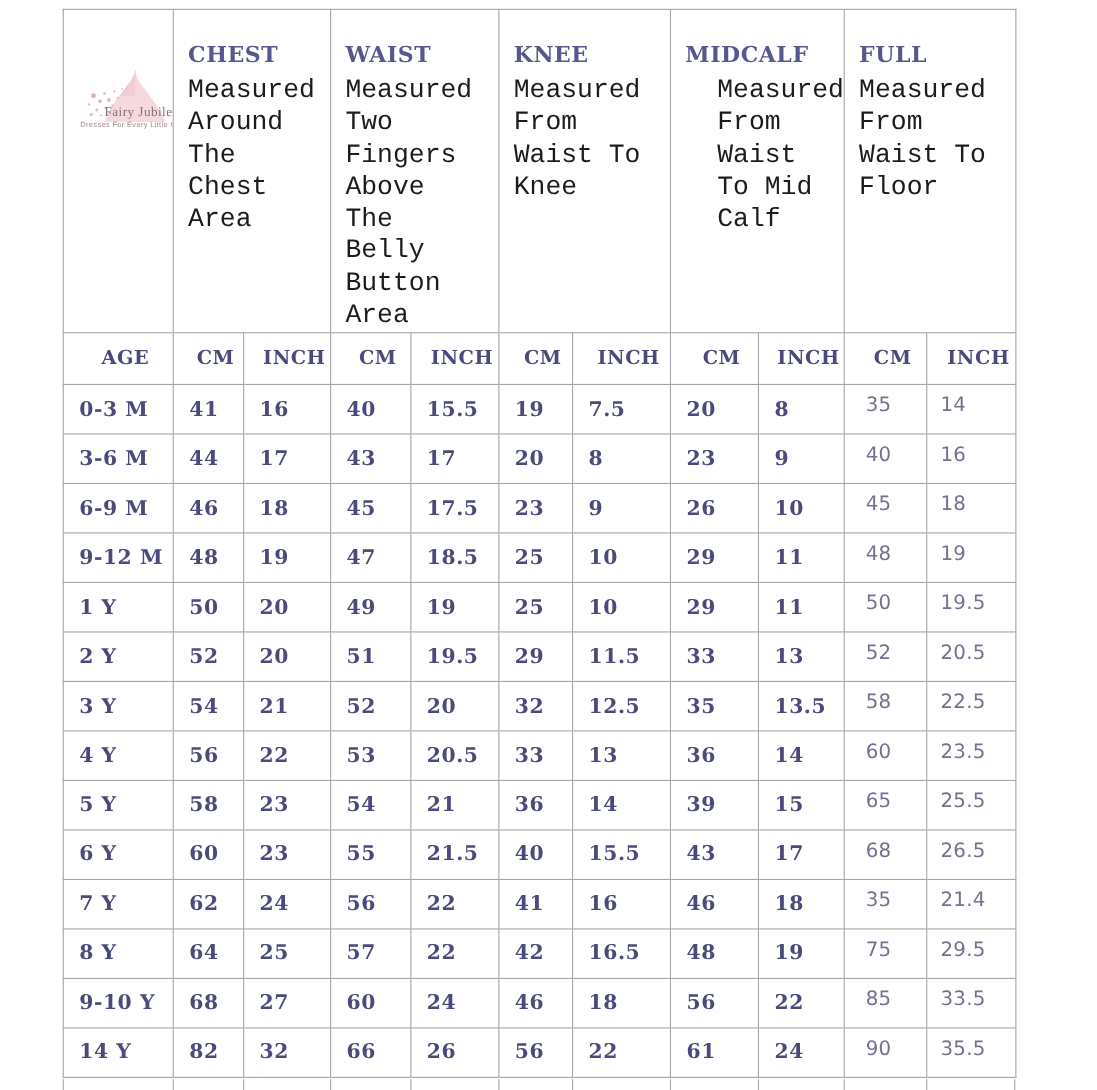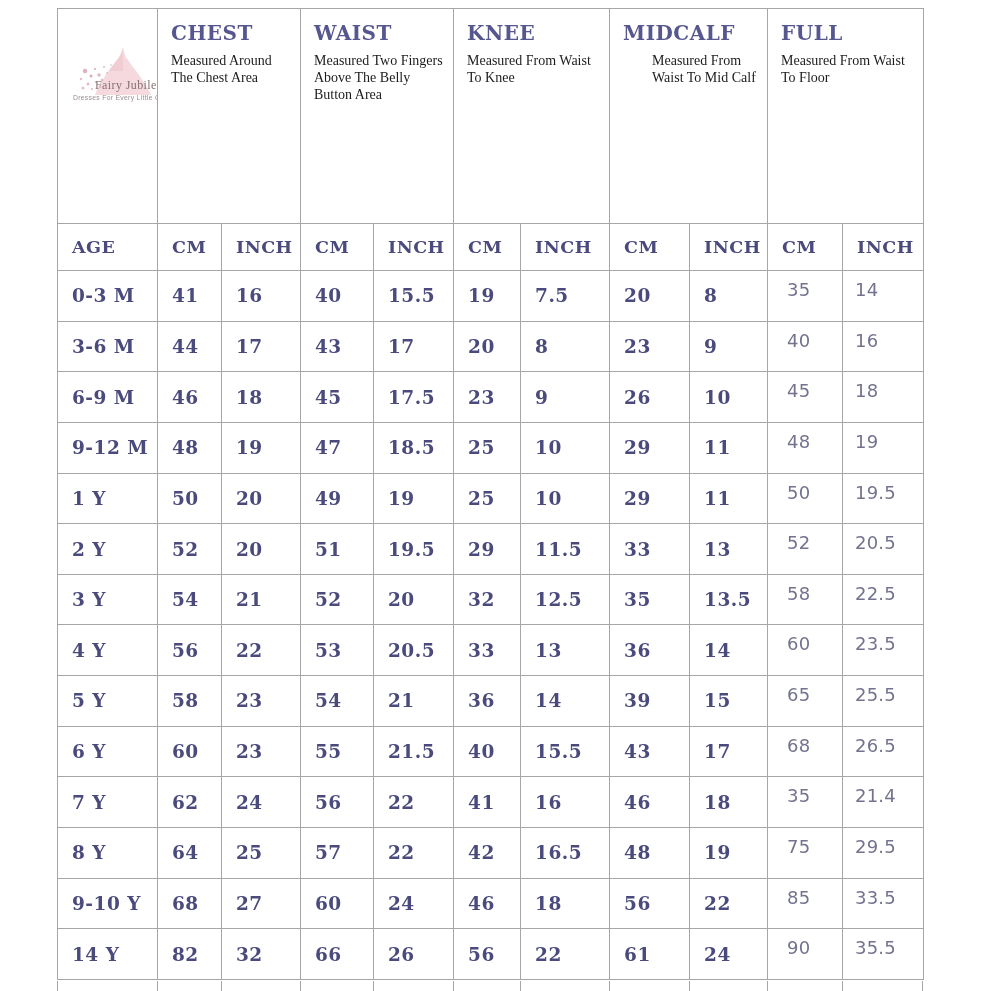--- a/index.html
+++ b/index.html
@@ -29,33 +29,33 @@
   th, td {
     border: 1px solid #a6a6a6;
     overflow: hidden;
   }
 
   
   tr.desc-row { height: 215px; }
   tr.desc-row th {
     vertical-align: top;
     text-align: left;
-    padding: 12px 10px 0 13px;
+    padding: 28px 10px 0 13px;
     font-weight: normal;
   }
   .col-title {
     font-family: "DejaVu Serif", serif;
     font-weight: bold;
     font-size: 20px;
     letter-spacing: 0.5px;
     color: #57578f;
   }
   .col-desc {
-    font-family: Liberation Serif, serif;
-    font-size: 14px;
+    font-family: Liberation Mono, monospace;
+    font-size: 24px;
     line-height: 1.22;
     color: #1c1c1c;
     margin-top: 7px;
   }
   tr.desc-row th.midcalf .col-desc { max-width: 122px; margin-left: 29px; }
 
   
   th.logo-cell { padding: 0; }
   .logo-box {
     position: relative;
@@ -87,21 +87,21 @@
     font-family: "Liberation Sans", sans-serif;
     font-size: 6.8px;
     letter-spacing: 0.3px;
     color: #9d8d90;
     white-space: nowrap;
   }
 
   
   tr.unit-row { height: 47px; }
   tr.unit-row th {
-    text-align: left;
+    text-align: center;
     vertical-align: middle;
     padding-left: 14px;
     font-family: "DejaVu Serif", serif;
     font-weight: bold;
     font-size: 17.5px;
     letter-spacing: 0.5px;
     color: #4a4a7d;
   }
 
   

